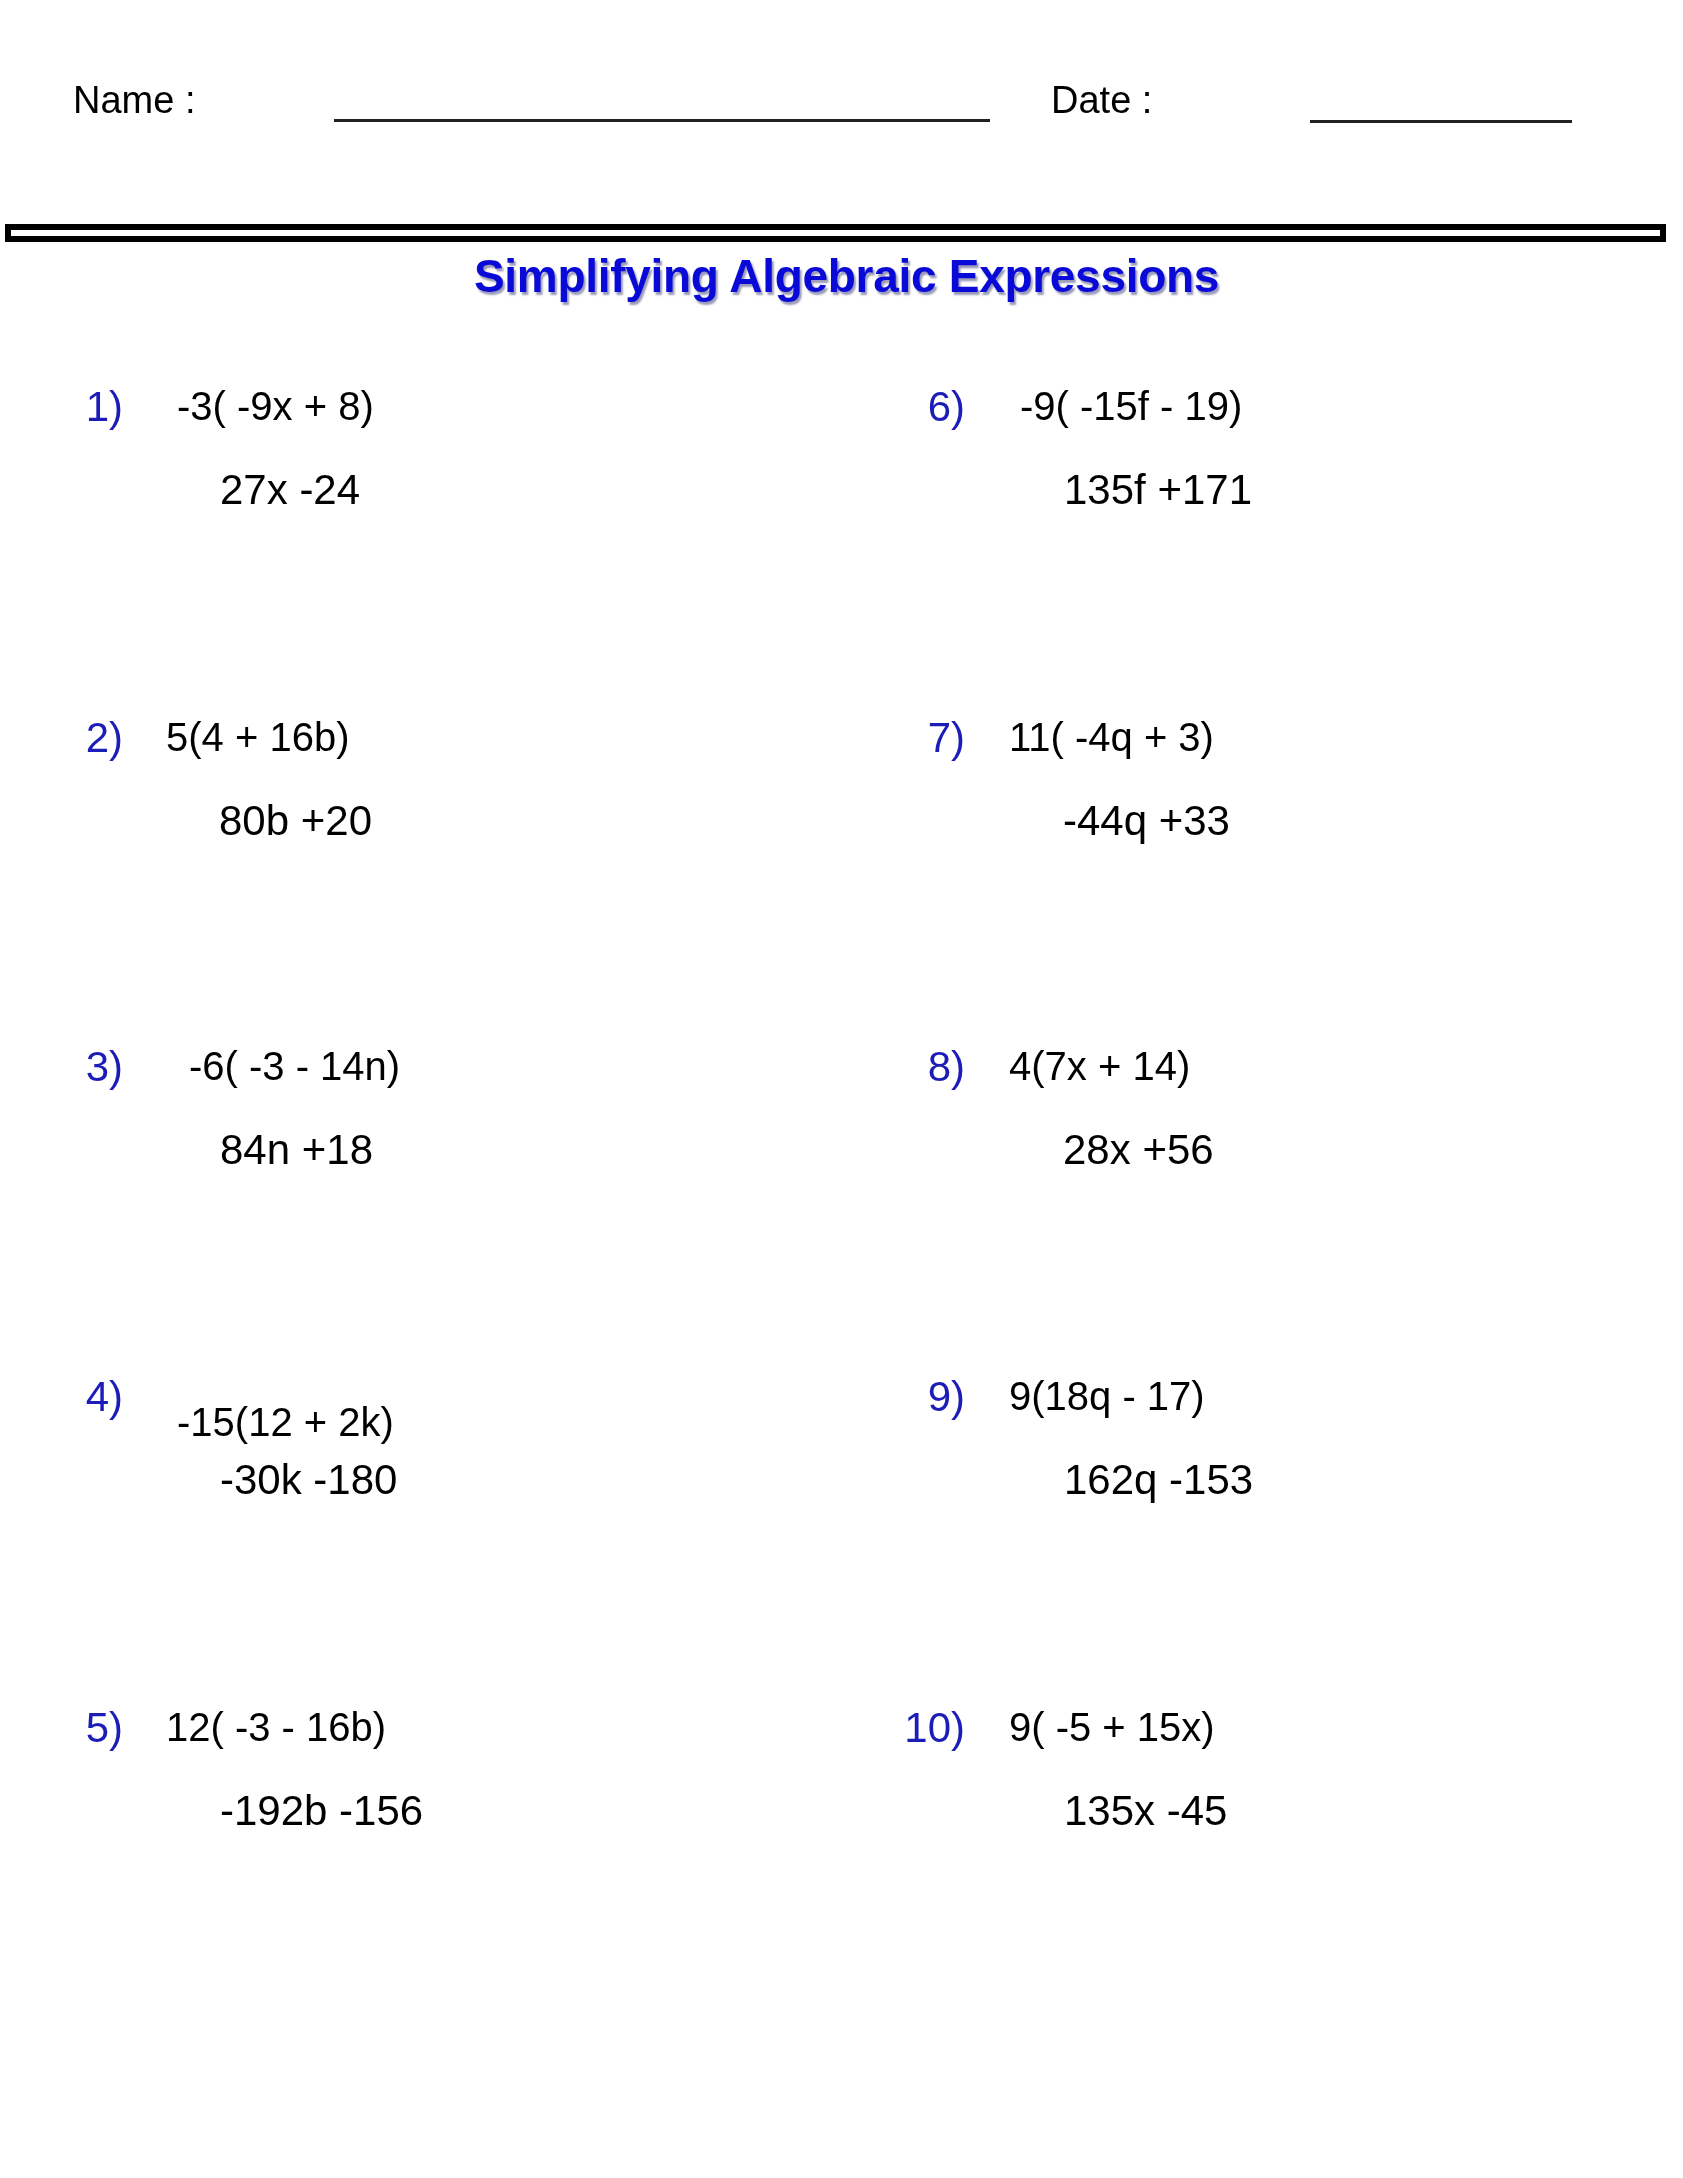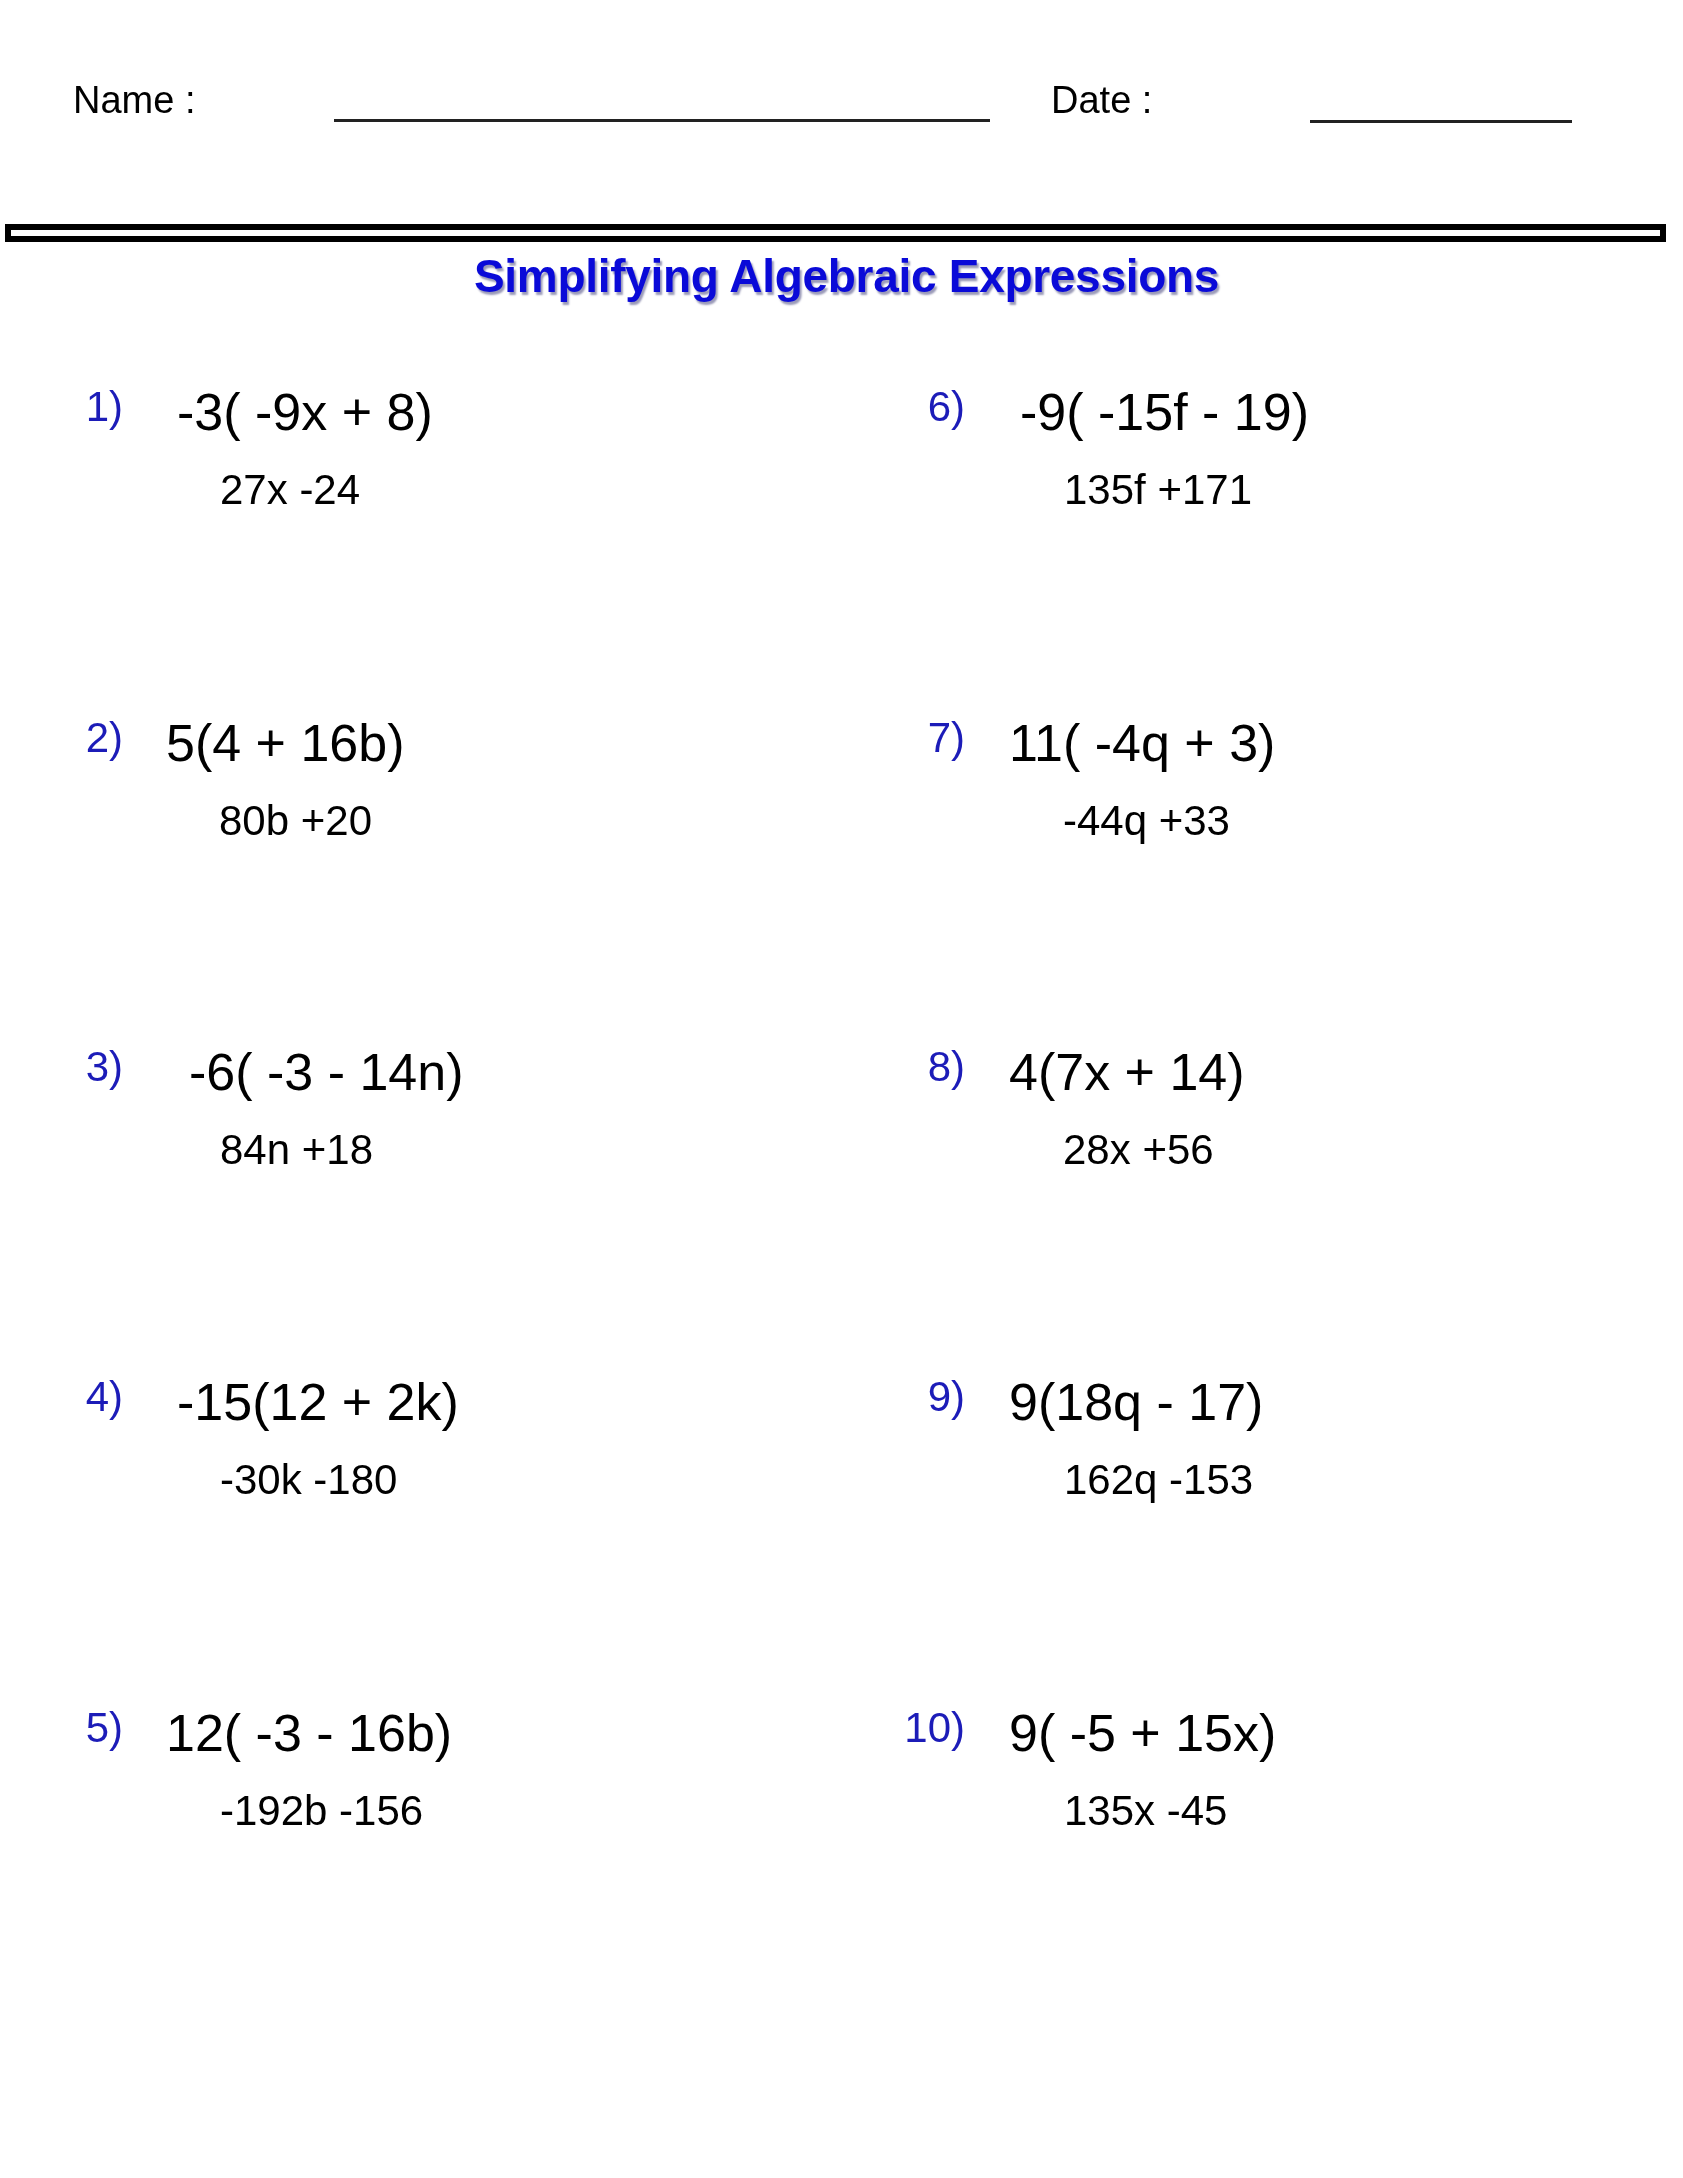--- a/index.html
+++ b/index.html
@@ -9,21 +9,21 @@
   .hdr-label { font-size: 38px; line-height: 1; }
   .rule { position: absolute; height: 3px; background: #222; }
   .double-bar { position: absolute; left: 5px; top: 224px; width: 1649px; height: 6px;
                 border: 6px solid #000; background: #fff; }
   .title { position: absolute; left: 0; width: 1693px; top: 253px; text-align: center;
            font-weight: bold; font-size: 46px; line-height: 1; color: #0a0ad8;
            text-shadow: 2px 3px 2px #9a9ab8; letter-spacing: -0.3px; }
   .problem { position: absolute; width: 792px; height: 198px; }
   .num { position: absolute; top: 0; width: 69px; text-align: right; font-size: 42px;
          line-height: 1; color: #1c1cb8; white-space: pre; }
-  .expr { position: absolute; top: 0; font-size: 52px; line-height: 1; white-space: pre; }
+  .expr { position: absolute; top: 0; font-size: 40px; line-height: 1; white-space: pre; }
   .ans { position: absolute; top: 83px; font-size: 42px; line-height: 1; white-space: pre; }
 </style>
 </head>
 <body>
 
 <div class="abs hdr-label" style="left:73px; top:81px;">Name :</div>
 <div class="rule" style="left:334px; top:119px; width:656px;"></div>
 <div class="abs hdr-label" style="left:1051px; top:81px;">Date :</div>
 <div class="rule" style="left:1310px; top:120px; width:262px;"></div>
 
@@ -44,21 +44,21 @@
 </div>
 
 <div class="problem" style="left:54px; top:1046px;">
   <span class="num" style="left:0;">3)</span>
   <span class="expr" style="left:135px;">-6( -3 - 14n)</span>
   <span class="ans" style="left:166px;">84n +18</span>
 </div>
 
 <div class="problem" style="left:54px; top:1376px;">
   <span class="num" style="left:0;">4)</span>
-  <span class="expr" style="left:123px;">-15(12 + 2k)</span>
+  <span class="expr" style="left:123px;margin-top:26px;">-15(12 + 2k)</span>
   <span class="ans" style="left:166px;">-30k -180</span>
 </div>
 
 <div class="problem" style="left:54px; top:1707px;">
   <span class="num" style="left:0;">5)</span>
   <span class="expr" style="left:112px;">12( -3 - 16b)</span>
   <span class="ans" style="left:166px;">-192b -156</span>
 </div>
 
 <div class="problem" style="left:896px; top:386px;">

